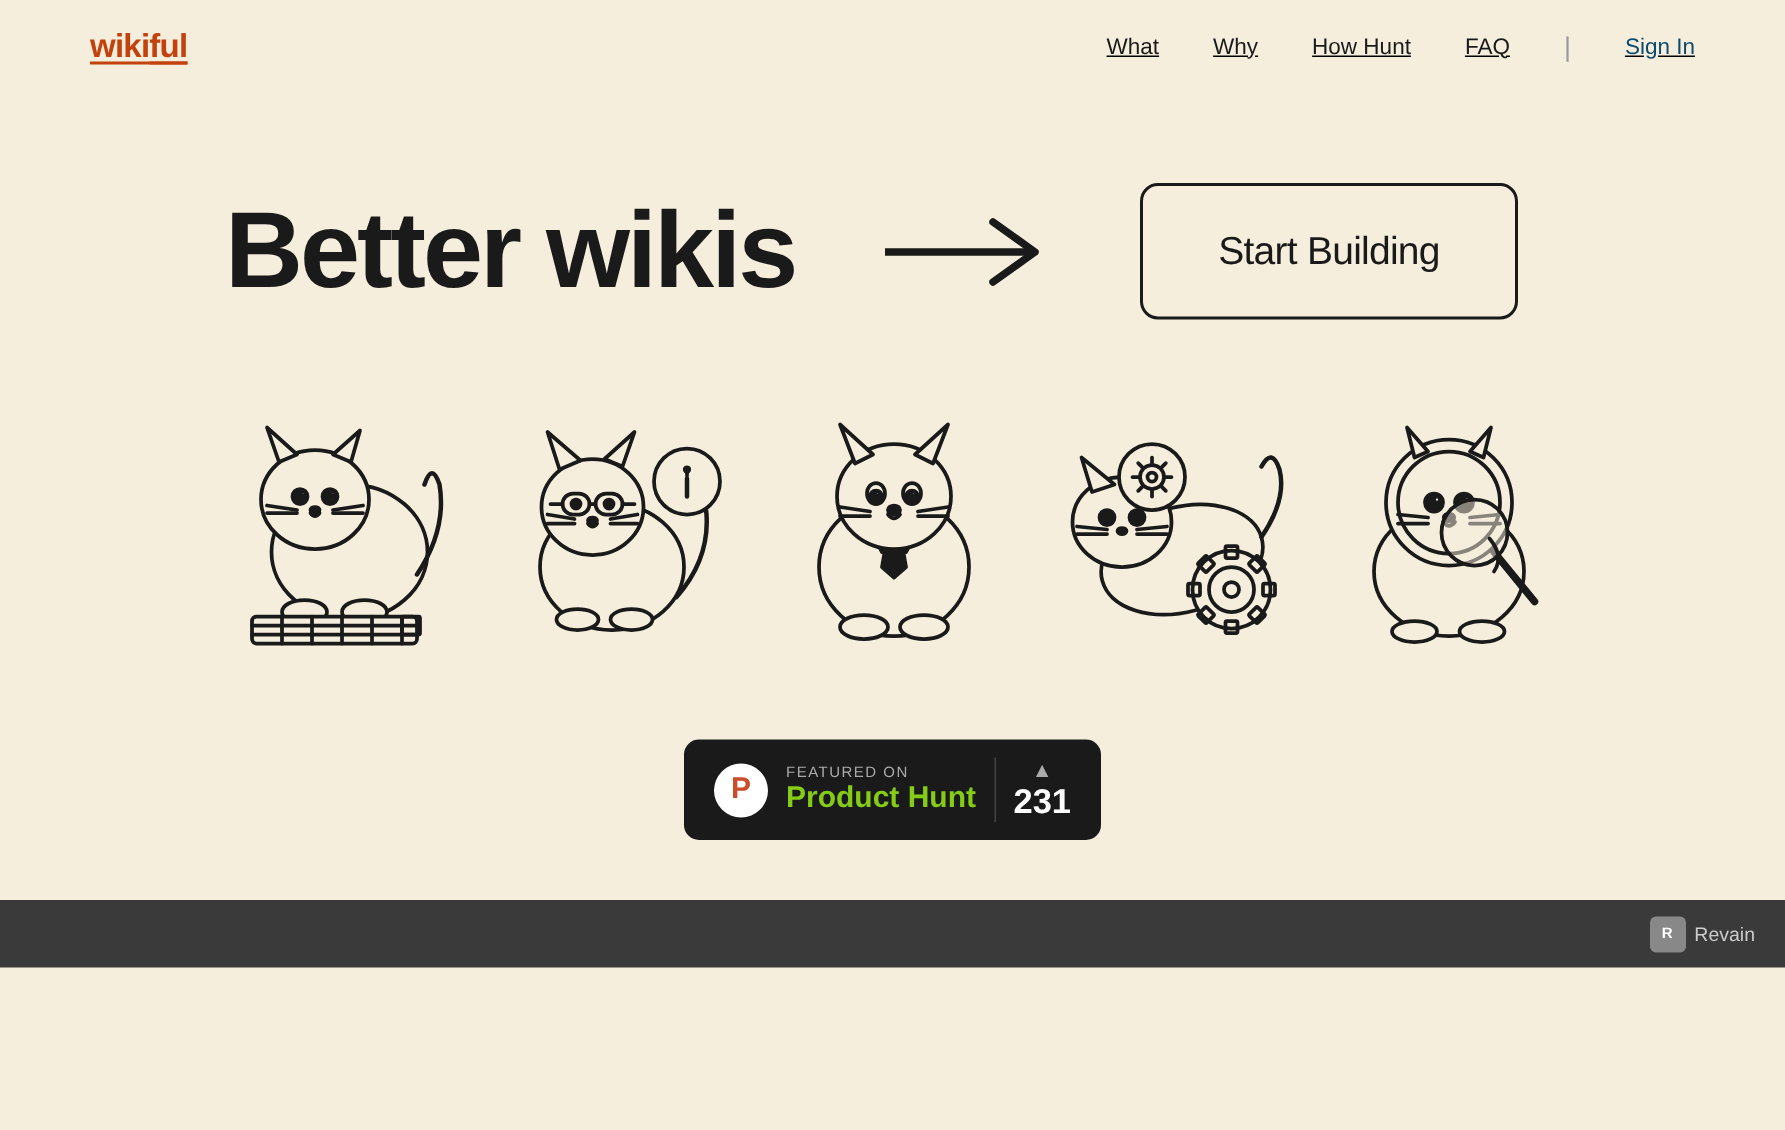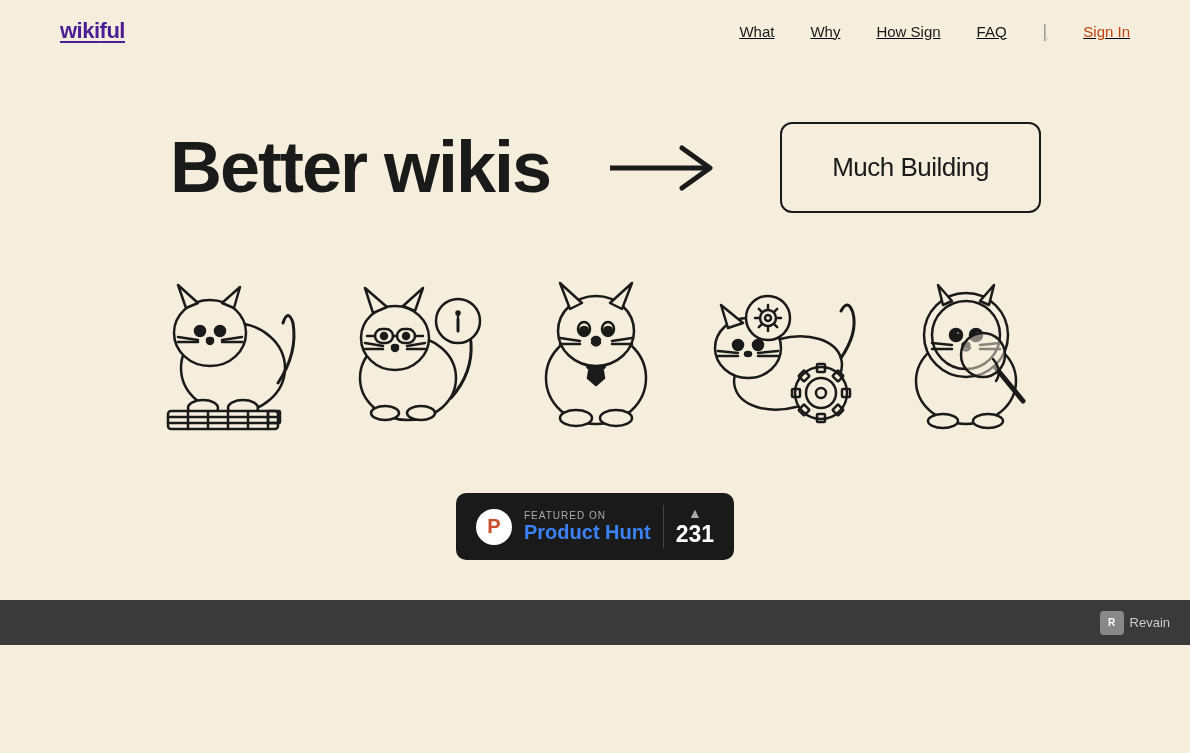--- a/index.html
+++ b/index.html
@@ -17,21 +17,21 @@
       display: flex;
       align-items: center;
       justify-content: space-between;
       padding: 18px 60px;
       background-color: #f5eedc;
     }
 
     .logo {
       font-size: 22px;
       font-weight: 600;
-      color: #4c1d95;
+      color: #c2410c;
       letter-spacing: -0.5px;
     }
 
     .logo span {
       text-decoration: underline;
       text-underline-offset: 3px;
     }
 
     .nav-links {
       display: flex;
@@ -47,31 +47,30 @@
       cursor: pointer;
     }
 
     .nav-separator {
       color: #999;
       font-size: 18px;
     }
 
     .nav-signin {
       font-size: 15px;
-      color: #c2410c;
+      color: #0c4a6e;
       cursor: pointer;
     }
 
     
     .hero {
       display: flex;
       align-items: center;
       padding: 60px 60px 40px 150px;
       gap: 0;
-      margin-left: 20px;
     }
 
     .hero-title {
       font-size: 72px;
       font-weight: 900;
       color: #1a1a1a;
       line-height: 1.1;
       letter-spacing: -2px;
     }
 
@@ -156,21 +155,21 @@
     .ph-featured-text {
       font-size: 10px;
       color: #aaa;
       letter-spacing: 1px;
       text-transform: uppercase;
     }
 
     .ph-product-hunt {
       font-size: 20px;
       font-weight: 700;
-      color: #3b82f6;
+      color: #84cc16;
     }
 
     .ph-count-group {
       display: flex;
       flex-direction: column;
       align-items: center;
       padding-left: 12px;
       border-left: 1px solid #444;
     }
 
@@ -220,42 +219,42 @@
 </head>
 <body>
 
 <nav>
   <div class="logo">
     <span>wiki<u>ful</u></span>
   </div>
   <div class="nav-links">
     <a class="nav-link">What</a>
     <a class="nav-link">Why</a>
-    <a class="nav-link">How Sign</a>
+    <a class="nav-link">How Hunt</a>
     <a class="nav-link">FAQ</a>
     <span class="nav-separator">|</span>
     <a class="nav-signin">Sign In</a>
   </div>
 </nav>
 
 <section class="hero">
   <div>
     <div class="hero-title">
       <div>Better wikis</div>
     </div>
   </div>
 
   <div class="arrow-container">
     <svg class="arrow-svg" viewBox="0 0 120 60">
       <line x1="0" y1="30" x2="95" y2="30" stroke="#1a1a1a" stroke-width="5" stroke-linecap="round"></line>
       <polyline points="72,10 100,30 72,50" fill="none" stroke="#1a1a1a" stroke-width="5" stroke-linecap="round" stroke-linejoin="round"></polyline>
     </svg>
   </div>
 
-  <button class="start-building-btn">Much Building</button>
+  <button class="start-building-btn">Start Building</button>
 </section>
 
 <div class="cats-row">
 
   <svg class="cat-svg" viewBox="0 0 175 160">
     <g fill="none" stroke="#1a1a1a" stroke-width="2.5" stroke-linecap="round" stroke-linejoin="round">
 
       <ellipse cx="95" cy="95" rx="52" ry="45" fill="#f5eedc"></ellipse>
 
       <ellipse cx="72" cy="60" rx="36" ry="33" fill="#f5eedc"></ellipse>

